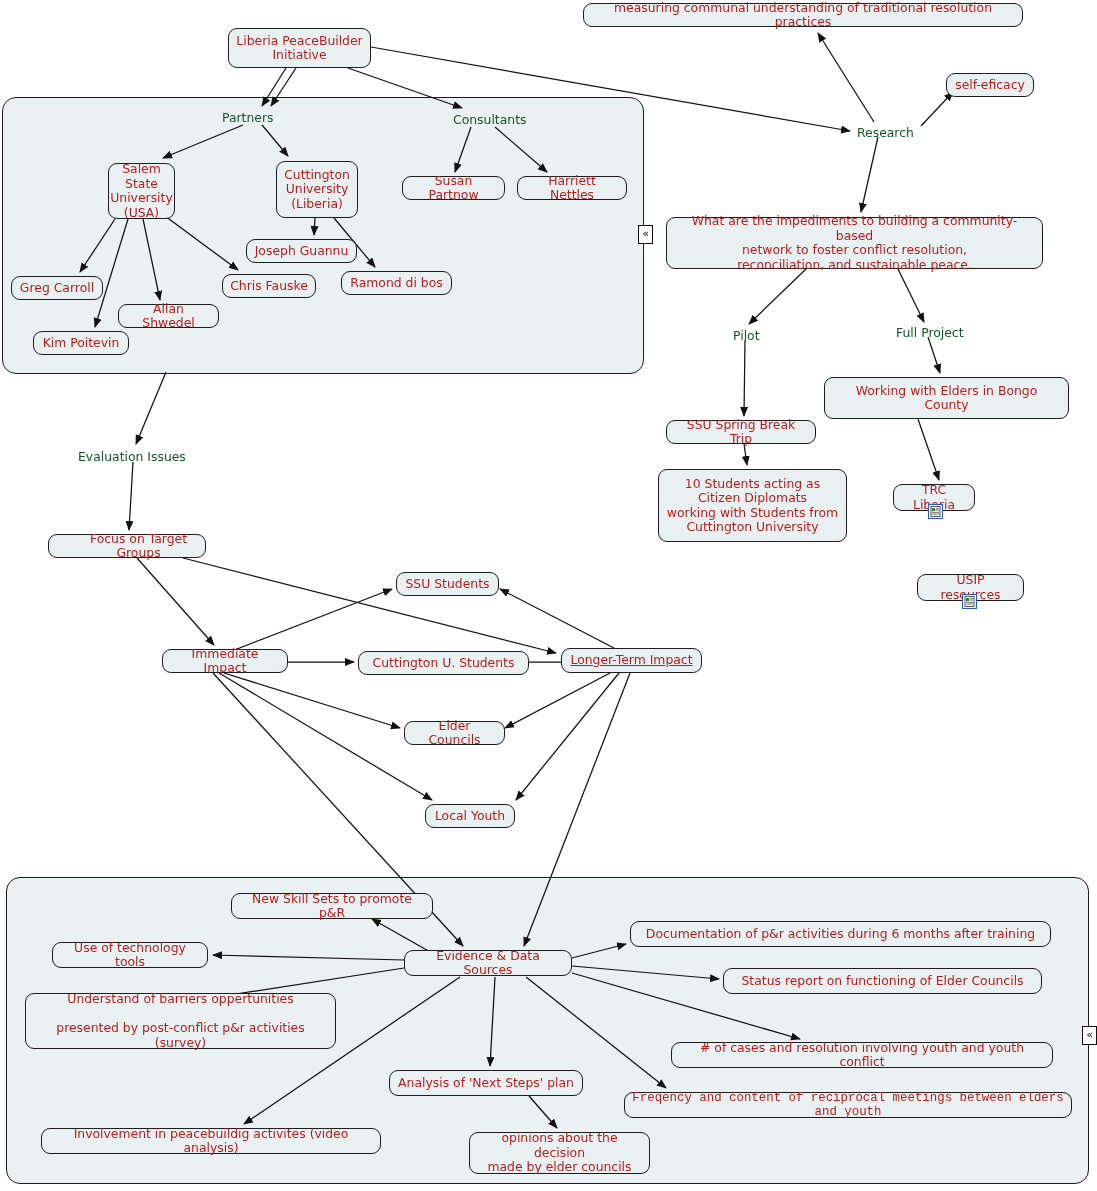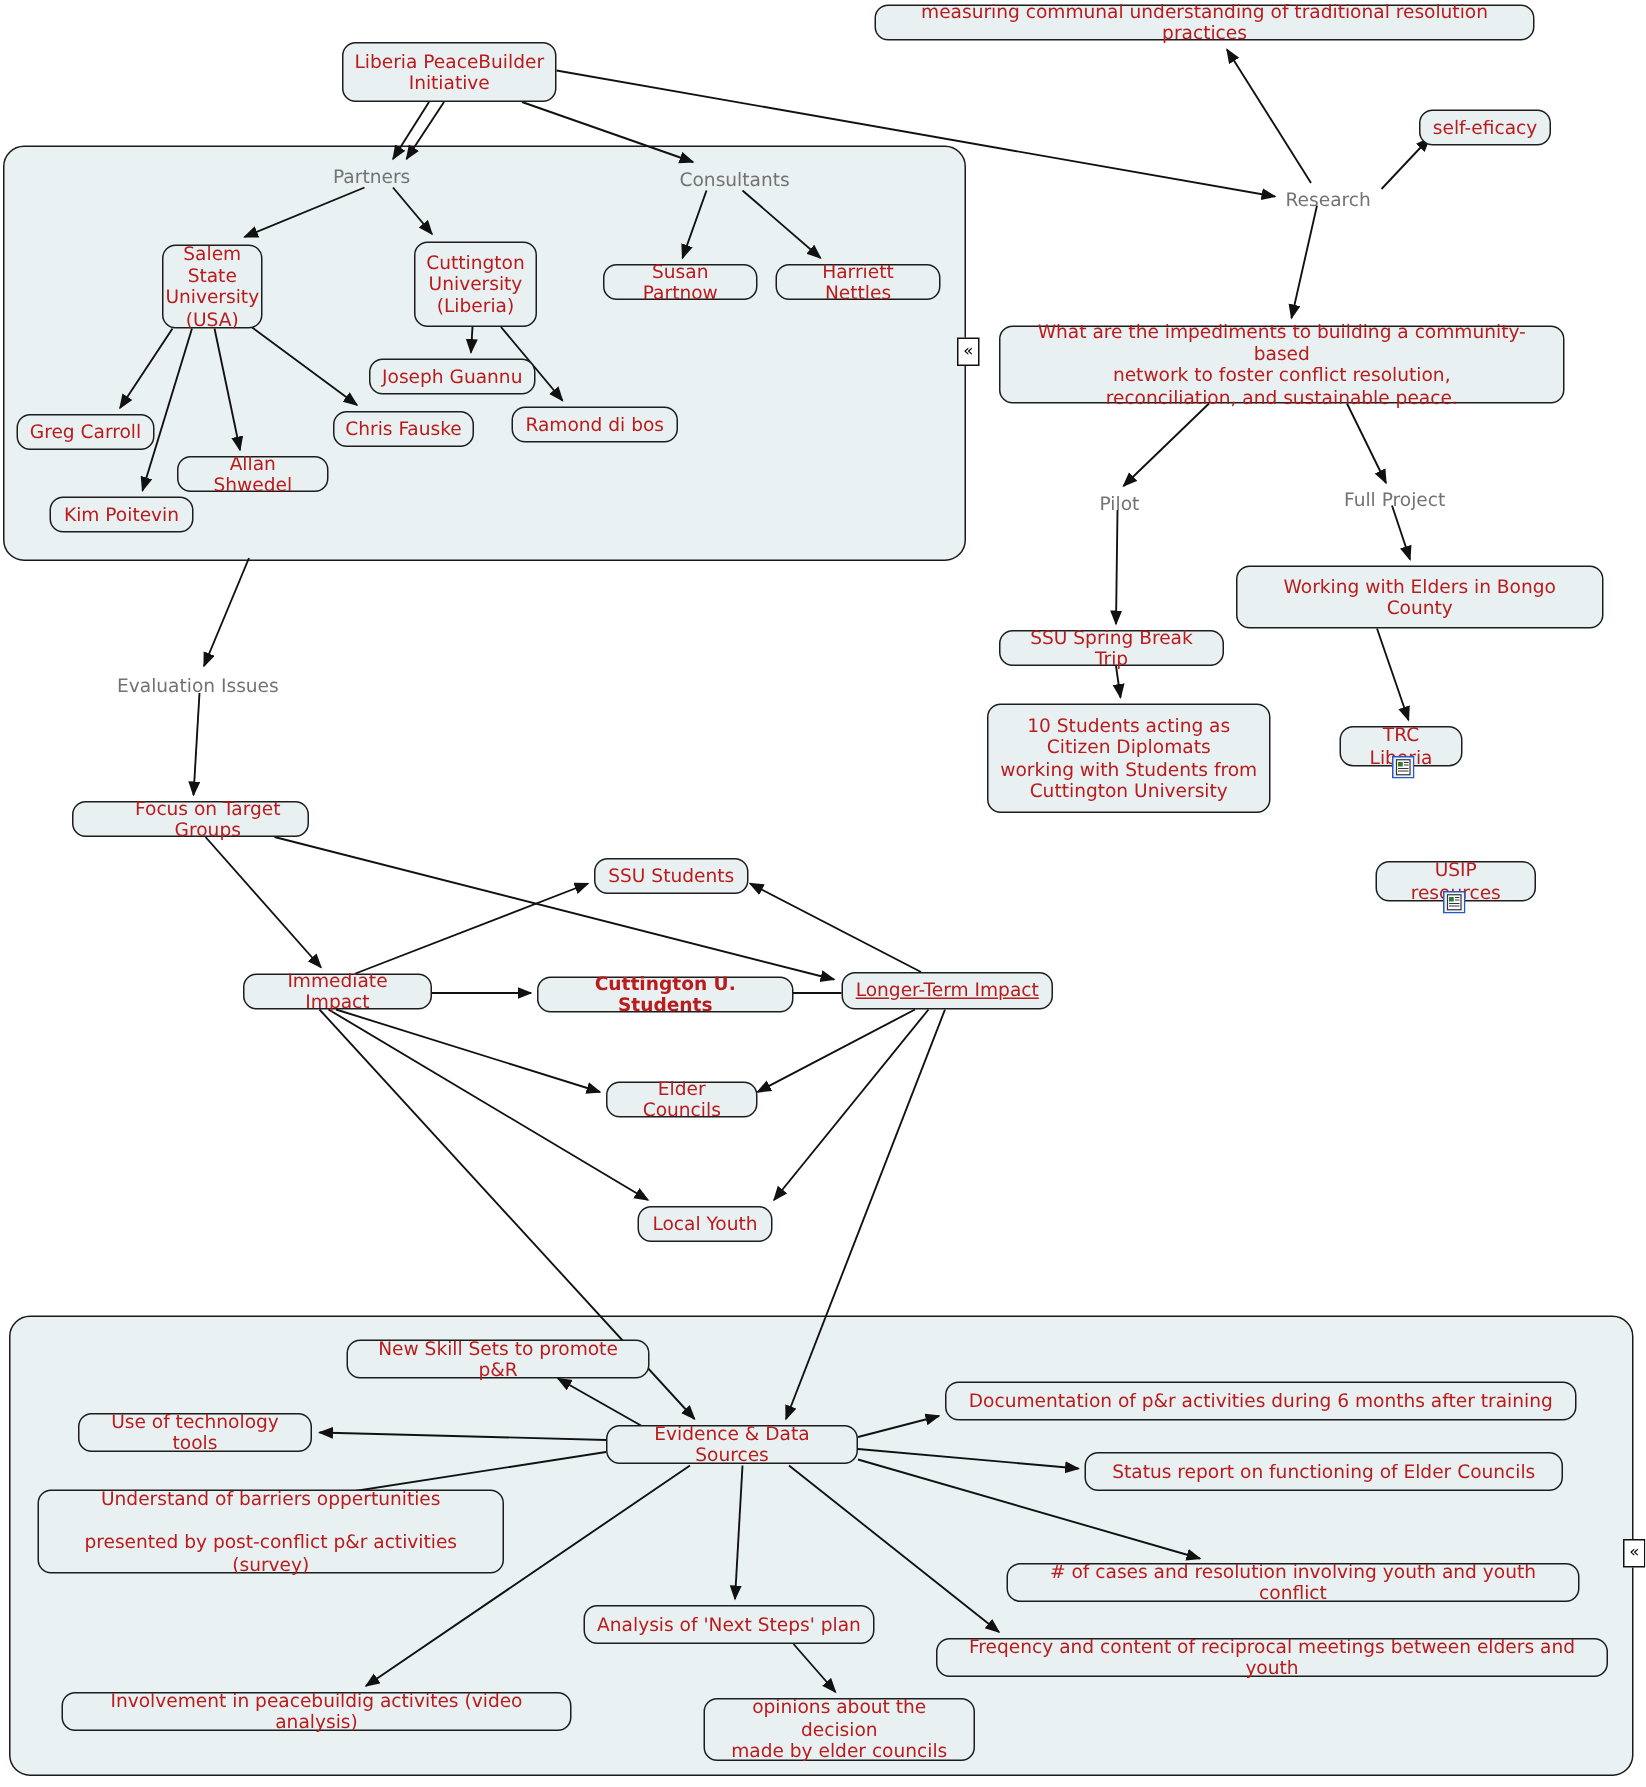--- a/index.html
+++ b/index.html
@@ -60,21 +60,21 @@
     color: #b91c1c;
     font-size: 12.4px;
     line-height: 14.5px;
     padding: 3px 7px;
     z-index: 4;
     white-space: pre-line;
     cursor: pointer;
   }
   .linklabel {
     position: absolute;
-    color: #737373;
+    color: #14532d;
     font-size: 12.4px;
     line-height: 14px;
     background: transparent;
     z-index: 5;
     white-space: nowrap;
     cursor: pointer;
   }
   .res-icon {
     position: absolute;
     width: 15px;
@@ -213,35 +213,35 @@
   <div class="node" style="left: 666px; top: 420px; width: 150px; height: 24px;">SSU Spring Break Trip</div>
   <div class="node" style="left: 658px; top: 469px; width: 189px; height: 73px;">10 Students acting as
 Citizen Diplomats
 working with Students from
 Cuttington University</div>
   <div class="node" style="left: 893px; top: 484px; width: 82px; height: 27px;">TRC Liberia</div>
   <div class="node" style="left: 917px; top: 574px; width: 107px; height: 27px;">USIP resources</div>
   <div class="node" style="left: 48px; top: 534px; width: 158px; height: 24px; padding-left: 30px;">Focus on Target Groups</div>
   <div class="node" style="left: 396px; top: 572px; width: 103px; height: 24px;">SSU Students</div>
   <div class="node" style="left: 162px; top: 649px; width: 126px; height: 24px;">Immediate Impact</div>
-  <div class="node" style="left: 358px; top: 651px; width: 171px; height: 24px; font-weight: bold;">Cuttington U. Students</div>
+  <div class="node" style="left: 358px; top: 651px; width: 171px; height: 24px;">Cuttington U. Students</div>
   <div class="node" style="left: 561px; top: 648px; width: 141px; height: 25px; text-decoration: underline;">Longer-Term Impact</div>
   <div class="node" style="left: 404px; top: 721px; width: 101px; height: 24px;">Elder Councils</div>
   <div class="node" style="left: 425px; top: 804px; width: 90px; height: 24px;">Local Youth</div>
   <div class="node" style="left: 231px; top: 893px; width: 202px; height: 26px;">New Skill Sets to promote p&amp;R</div>
   <div class="node" style="left: 404px; top: 950px; width: 168px; height: 26px;">Evidence &amp; Data Sources</div>
   <div class="node" style="left: 52px; top: 942px; width: 156px; height: 26px;">Use of technology tools</div>
   <div class="node" style="left: 630px; top: 921px; width: 421px; height: 26px;">Documentation of p&amp;r activities during 6 months after training</div>
   <div class="node" style="left: 723px; top: 968px; width: 319px; height: 26px;">Status report on functioning of Elder Councils</div>
   <div class="node" style="left: 25px; top: 993px; width: 311px; height: 56px;">Understand of barriers  oppertunities
 
 presented by post-conflict p&amp;r activities (survey)</div>
   <div class="node" style="left: 671px; top: 1042px; width: 382px; height: 26px;"># of cases and resolution involving youth and youth conflict</div>
   <div class="node" style="left: 389px; top: 1070px; width: 194px; height: 26px;">Analysis of 'Next Steps' plan</div>
-  <div class="node" style="left: 624px; top: 1092px; width: 448px; height: 26px;">Freqency and content of reciprocal meetings between elders and youth</div>
+  <div class="node" style="left: 624px; top: 1092px; width: 448px; height: 26px; font-family: Liberation Mono, monospace;">Freqency and content of reciprocal meetings between elders and youth</div>
   <div class="node" style="left: 41px; top: 1128px; width: 340px; height: 26px;">Involvement in peacebuildig activites (video analysis)</div>
   <div class="node" style="left: 469px; top: 1132px; width: 181px; height: 42px;">opinions about the decision
 made by elder councils</div>
 
   <div class="linklabel" style="left: 222px; top: 111px;">Partners</div>
   <div class="linklabel" style="left: 453px; top: 113px;">Consultants</div>
   <div class="linklabel" style="left: 857px; top: 126px;">Research</div>
   <div class="linklabel" style="left: 733px; top: 329px;">Pilot</div>
   <div class="linklabel" style="left: 896px; top: 326px;">Full Project</div>
   <div class="linklabel" style="left: 78px; top: 450px;">Evaluation Issues</div>

